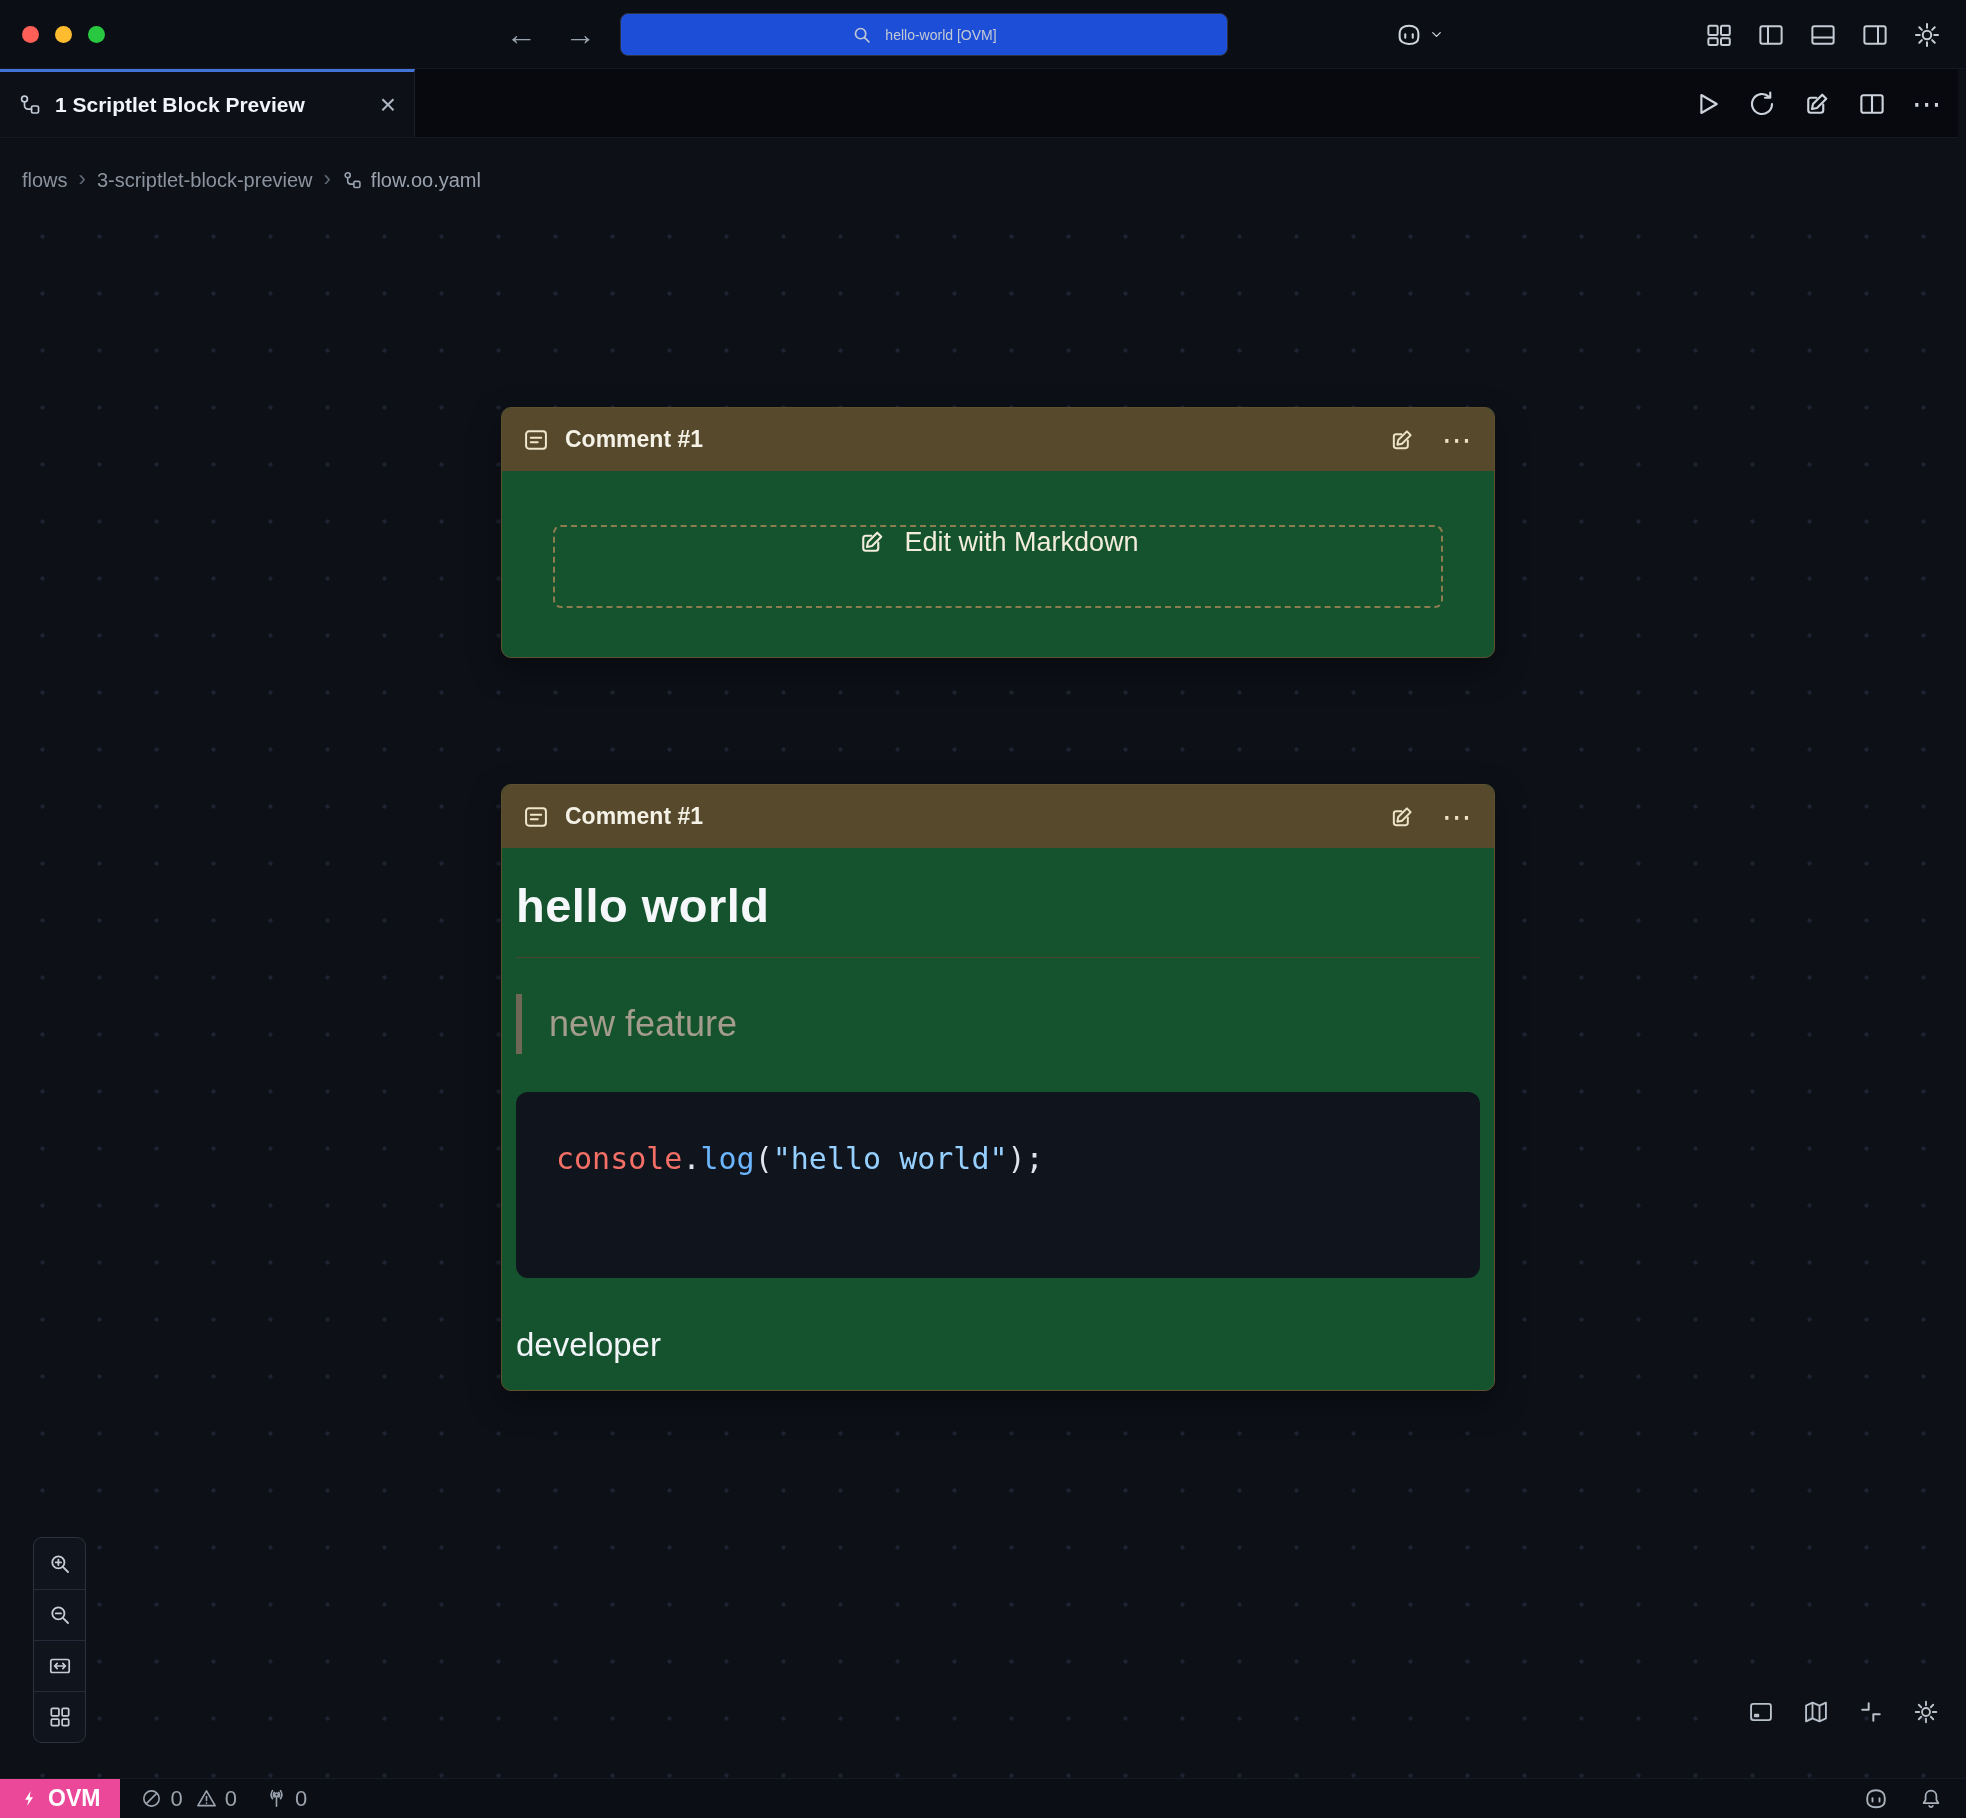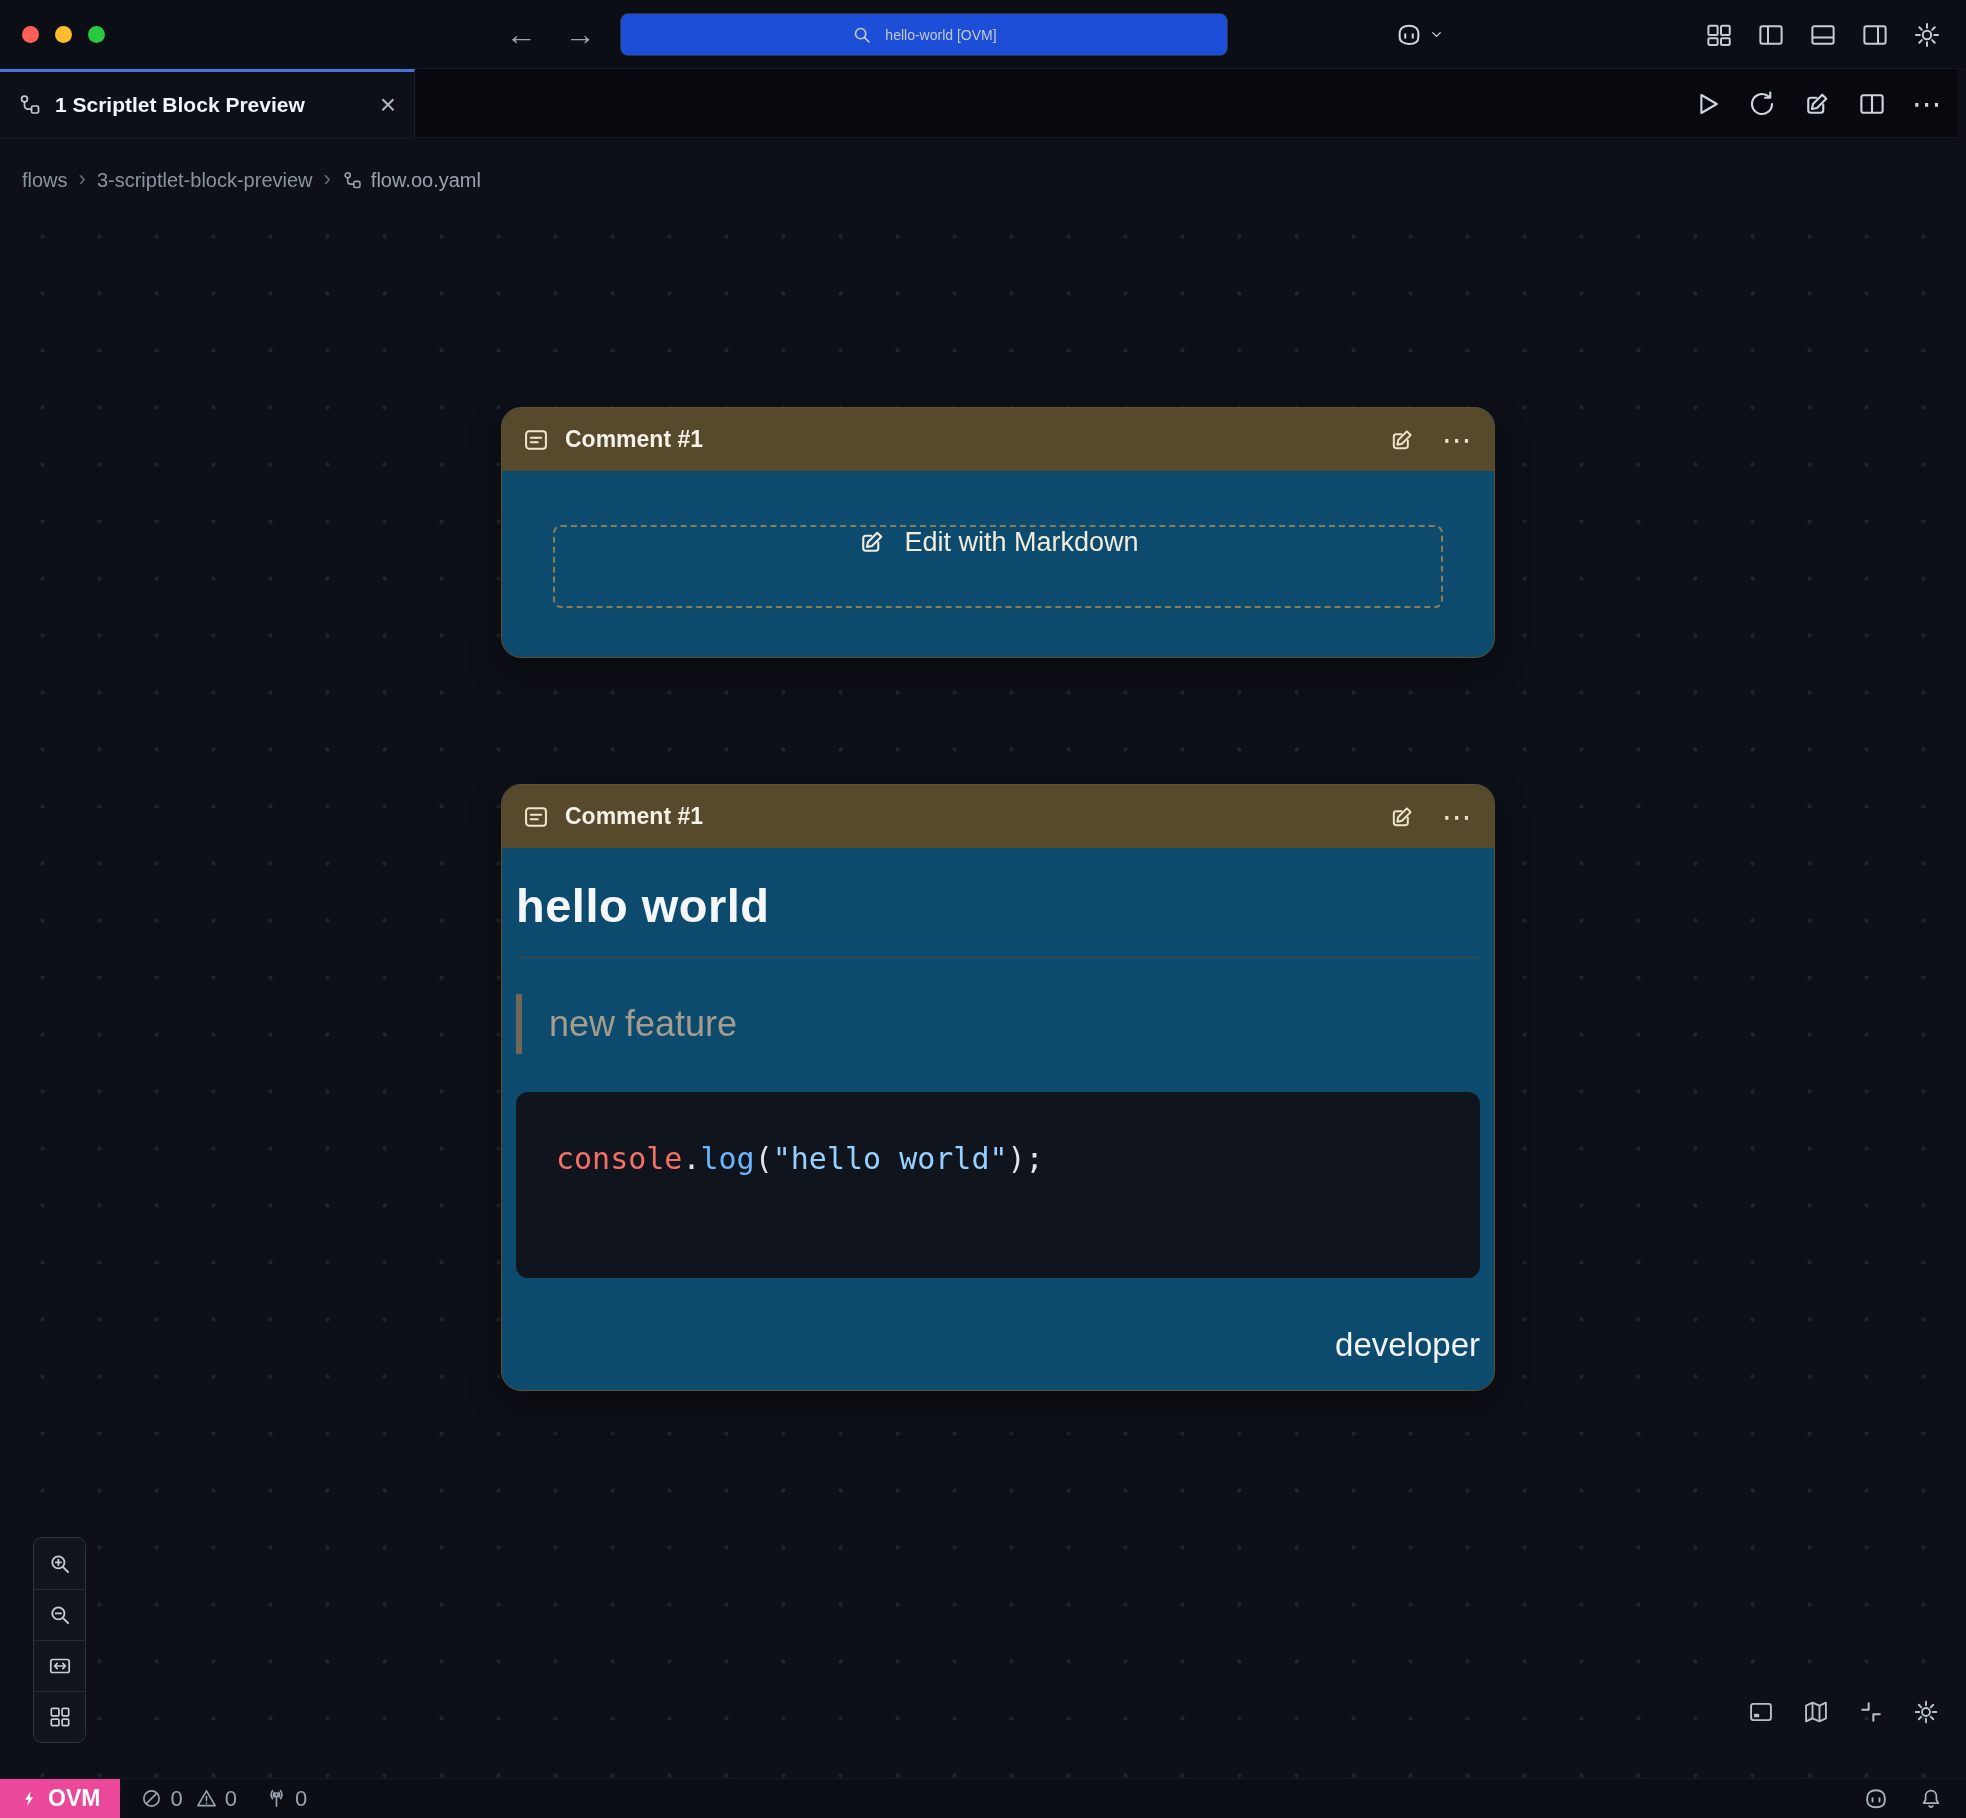--- a/index.html
+++ b/index.html
@@ -30,39 +30,39 @@
   
   .breadcrumb { position:absolute; top:144px; left:0; height:48px; display:flex; align-items:flex-end; padding-left:22px; gap:11px; font-size:20px; color:#8b939e; z-index:5; }
   .crumb { cursor:pointer; }
   .crumb-sep { color:#626b76; font-size:22px; }
   .crumb-file { display:flex; align-items:center; gap:8px; color:#9aa2ae; cursor:pointer; }
 
   
   .canvas { position:absolute; top:186px; left:0; right:0; bottom:40px; background-image:radial-gradient(circle,#1d2330 1.8px,transparent 2.4px); background-size:57px 57px; background-position:14px 22px; }
 
   
-  .card { position:absolute; left:501px; width:994px; border-radius:20px; background:#0c4a6e; border:1px solid #5e5130; overflow:hidden; box-shadow:0 12px 32px rgba(0,0,0,.35); }
+  .card { position:absolute; left:501px; width:994px; border-radius:10px; background:#14532d; border:1px solid #5e5130; overflow:hidden; box-shadow:0 12px 32px rgba(0,0,0,.35); }
   .card-1 { top:407px; }
   .card-2 { top:784px; }
   .card-header { height:63px; background:#57492b; display:flex; align-items:center; gap:15px; padding:0 20px; }
   .card-title { font-size:23px; font-weight:700; color:#f4f1e7; }
   .card-actions { margin-left:auto; display:flex; align-items:center; gap:26px; color:#ece3c9; }
   .card-actions > span { cursor:pointer; }
   .more-dots { font-size:30px; letter-spacing:2px; line-height:1; }
 
   .card1-body { padding:54px 51px 49px; }
   .md-btn { height:83px; border:2px dashed #8d7c50; border-radius:8px; display:flex; align-items:flex-start; justify-content:center; gap:17px; font-size:27px; color:#f2ecdc; cursor:pointer; }
 
   .card2-body { padding:22px 14px 26px; }
   .hello-heading { font-size:47px; font-weight:700; color:#f5f7fa; margin:8px 0 24px; letter-spacing:.5px; }
   .divider { height:1px; background:#4a4431; }
   .quote { border-left:6px solid #6f6857; padding:9px 0 9px 27px; margin:36px 0; font-size:36px; color:#a49c8d; }
   .codeblock { background:#10141d; border-radius:12px; height:186px; padding:49px 40px; font-family:"DejaVu Sans Mono","Liberation Mono",monospace; font-size:30px; margin-top:38px; white-space:pre; }
   .tk-keyword{color:#f47067} .tk-function{color:#6cb6ff} .tk-string{color:#96d0ff} .tk-punct{color:#dfe5ec}
-  .dev-footer { margin-top:48px; font-size:33px; font-weight:500; color:#f2f5f8;text-align:right; }
+  .dev-footer { margin-top:48px; font-size:33px; font-weight:500; color:#f2f5f8; }
 
   
   .zoom-tools { position:absolute; left:33px; top:1537px; width:53px; background:#10141c; border:1px solid #2b3240; border-radius:9px; overflow:hidden; z-index:4; }
   .zoom-btn { height:51px; display:flex; align-items:center; justify-content:center; color:#c6ccd6; border-top:1px solid #242b38; cursor:pointer; }
   .zoom-btn:first-child { border-top:none; }
 
   .br-tools { position:absolute; right:26px; top:1698px; display:flex; align-items:center; gap:27px; color:#b9c1cb; z-index:4; }
   .br-tools > span { cursor:pointer; }
 
   

